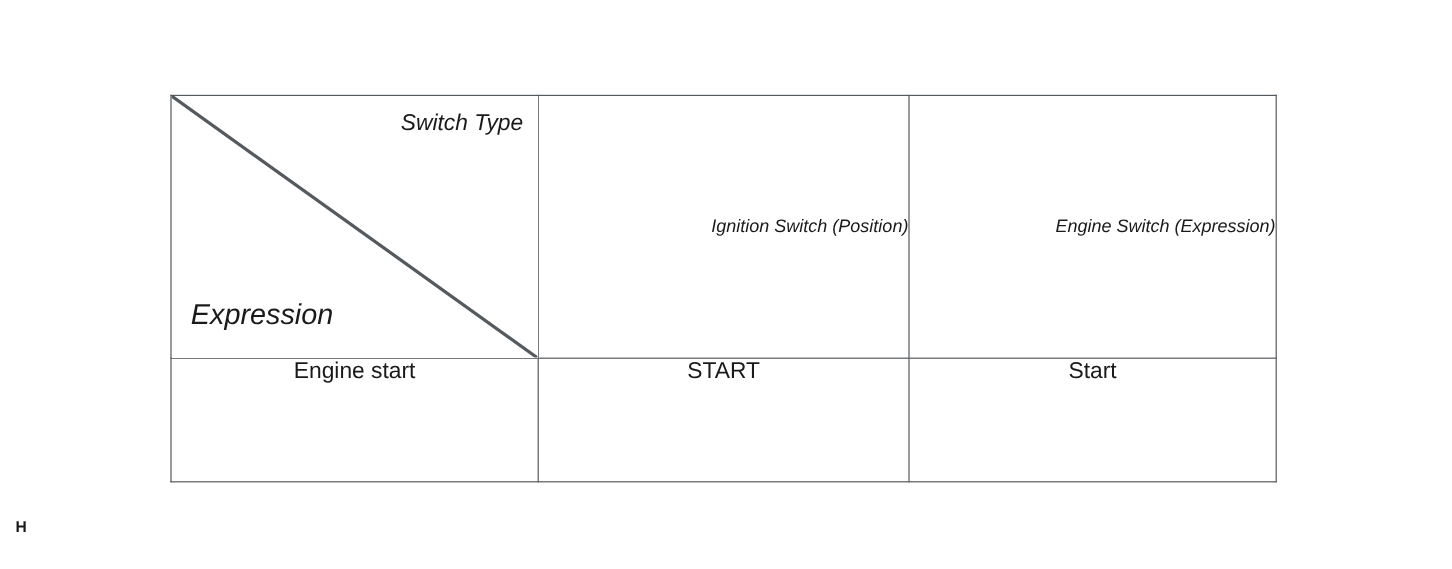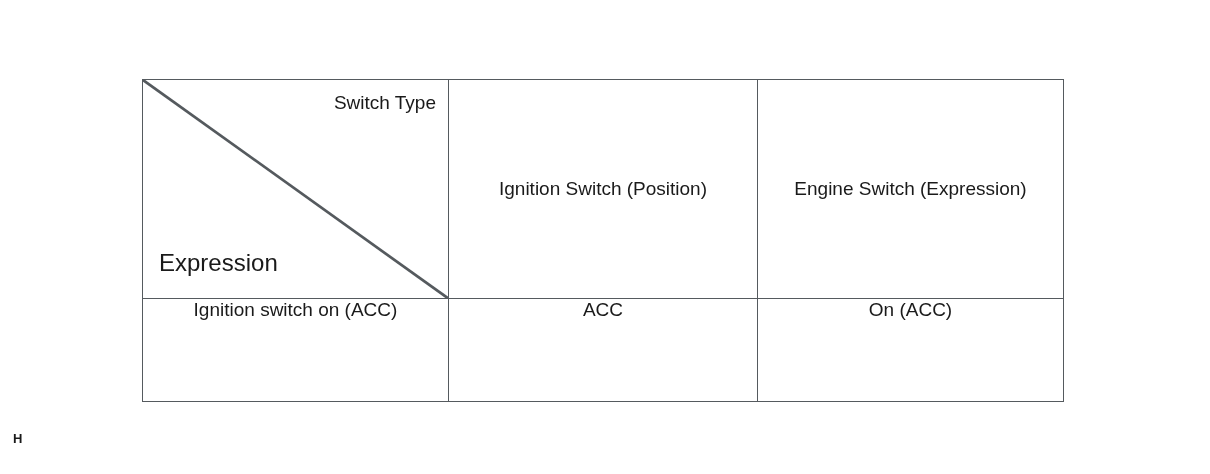--- a/index.html
+++ b/index.html
@@ -43,21 +43,21 @@
     font-weight: normal;
     background: #ffffff;
   }
 
   
   col.c1 { width: 306px; }
   col.c2 { width: 309px; }
   col.c3 { width: 306px; }
 
   
-  tr.header-row { height: 111px; }
+  tr.header-row { height: 111px; font-style: italic; }
   tr.data-row   { height: 52px; }
 
   
   .corner-cell {
     position: relative;
     vertical-align: top;
   }
   .corner-diagonal {
     position: absolute;
     left: 0;
@@ -79,23 +79,23 @@
     position: absolute;
     left: 16px;
     bottom: 24px;
     font-size: 24px;
     line-height: 22px;
     white-space: nowrap;
   }
 
   
   .col-head {
-    text-align: center;
+    text-align: right;
     vertical-align: middle;
-    font-size: 19px;
+    font-size: 15px;
     line-height: 24px;
     white-space: nowrap;
   }
 
   
   .data-cell {
     text-align: center;
     vertical-align: top;
     font-size: 19px;
     line-height: 22px;
@@ -133,24 +133,24 @@
           </svg>
           <span class="corner-top-label">Switch Type</span>
           <span class="corner-bottom-label">Expression</span>
         </td>
         <td class="col-head">Ignition Switch (Position)</td>
         <td class="col-head">Engine Switch (Expression)</td>
       </tr>
 
 
 
+
       <tr class="data-row">
-        <td class="data-cell">Ignition switch on (ACC)</td>
-        <td class="data-cell">ACC</td>
-        <td class="data-cell">On (ACC)</td>
+        <td class="data-cell">Engine start</td>
+        <td class="data-cell">START</td>
+        <td class="data-cell">Start</td>
       </tr>
-
     </tbody>
   </table>
 
   <div id="page-mark">H</div>
 
 </div>
 
 </body></html>

